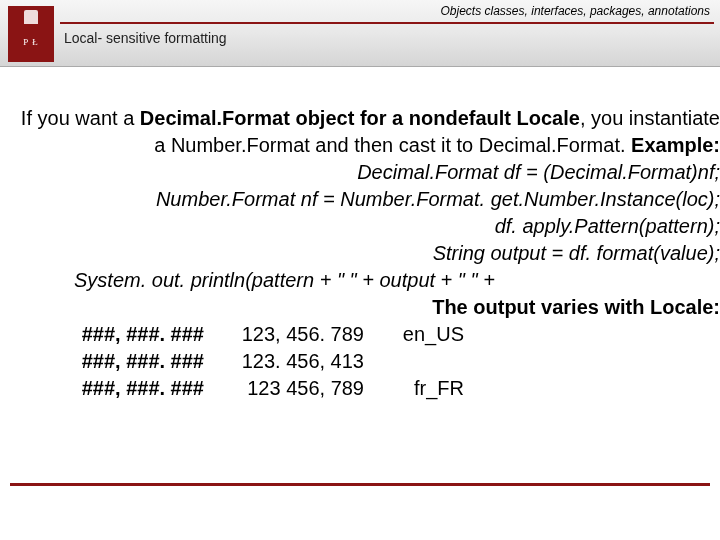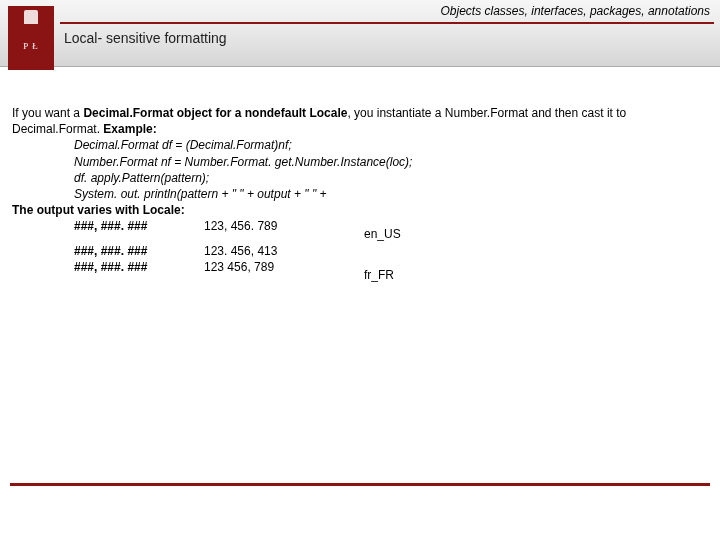--- a/index.html
+++ b/index.html
@@ -16,21 +16,21 @@
     position: relative;
     height: 66px;
     background: linear-gradient(to bottom, #f6f6f6 0%, #e8e8e8 50%, #d5d5d5 100%);
     border-bottom: 1px solid #aaa;
   }
   .logo {
     position: absolute;
     left: 8px;
     top: 6px;
     width: 46px;
-    height: 64px;
+    height: 56px;
     background: #8a1414;
     display: flex;
     align-items: center;
     justify-content: center;
     flex-direction: column;
   }
   .logo-inner {
     color: #fff;
     font-size: 9px;
     letter-spacing: 1px;
@@ -63,30 +63,31 @@
     border-top: 2px solid #8a1414;
   }
   .slide-title {
     position: absolute;
     left: 64px;
     top: 30px;
     font-size: 14px;
     color: #222;
   }
   .content {
-    padding: 38px 12px 0 12px;
-    font-size: 12px;
+    padding: 38px 0 0 12px;
+    font-size: 20px;
     line-height: 1.35;
+    text-align: right;
   }
   .indent1 { margin-left: 62px; }
   .code { font-style: italic; }
   .row { display: flex; }
   .col-pat { width: 130px; font-weight: bold; }
   .col-val { width: 160px; }
-  .col-loc { width: 100px; margin-top: 8px; }
+  .col-loc { width: 100px; }
   .line5wrap {
     display: flex;
     justify-content: space-between;
   }
   .line5right {
     padding-right: 6px;
     font-style: italic;
   }
   .footer-line {
     position: absolute;
@@ -109,20 +110,21 @@
   <div class="slide-title">Local- sensitive formatting</div>
 </div>
 
 <div class="content">
   <div>
     <span>If you want a </span><b>Decimal.Format object for a nondefault Locale</b><span>, you instantiate a Number.Format and then cast it to Decimal.Format. </span><b>Example:</b>
   </div>
   <div class="indent1 code">Decimal.Format df = (Decimal.Format)nf;</div>
   <div class="indent1 code">Number.Format nf = Number.Format. get.Number.Instance(loc);</div>
   <div class="indent1 code">df. apply.Pattern(pattern);</div>
+  <div class="indent1 code">String output = df. format(value);</div>
   <div class="indent1 line5wrap">
     <span class="code">System. out. println(pattern + " " + output + " " +</span>
   </div>
   <div><b>The output varies with Locale:</b></div>
 
   <div class="indent1 row">
     <div class="col-pat">###, ###. ###</div>
     <div class="col-val">123, 456. 789</div>
     <div class="col-loc">en_US</div>
   </div>

